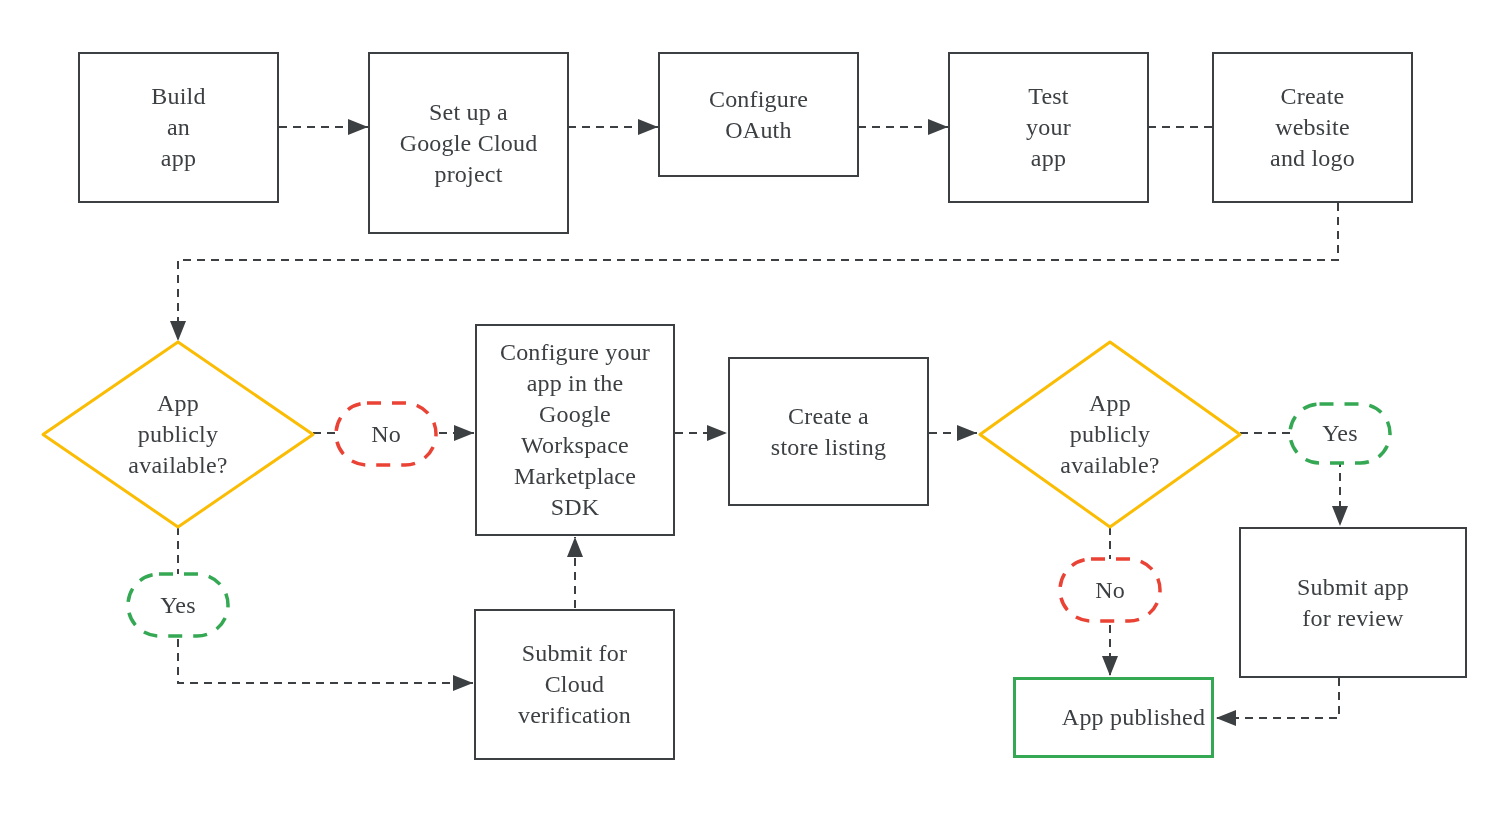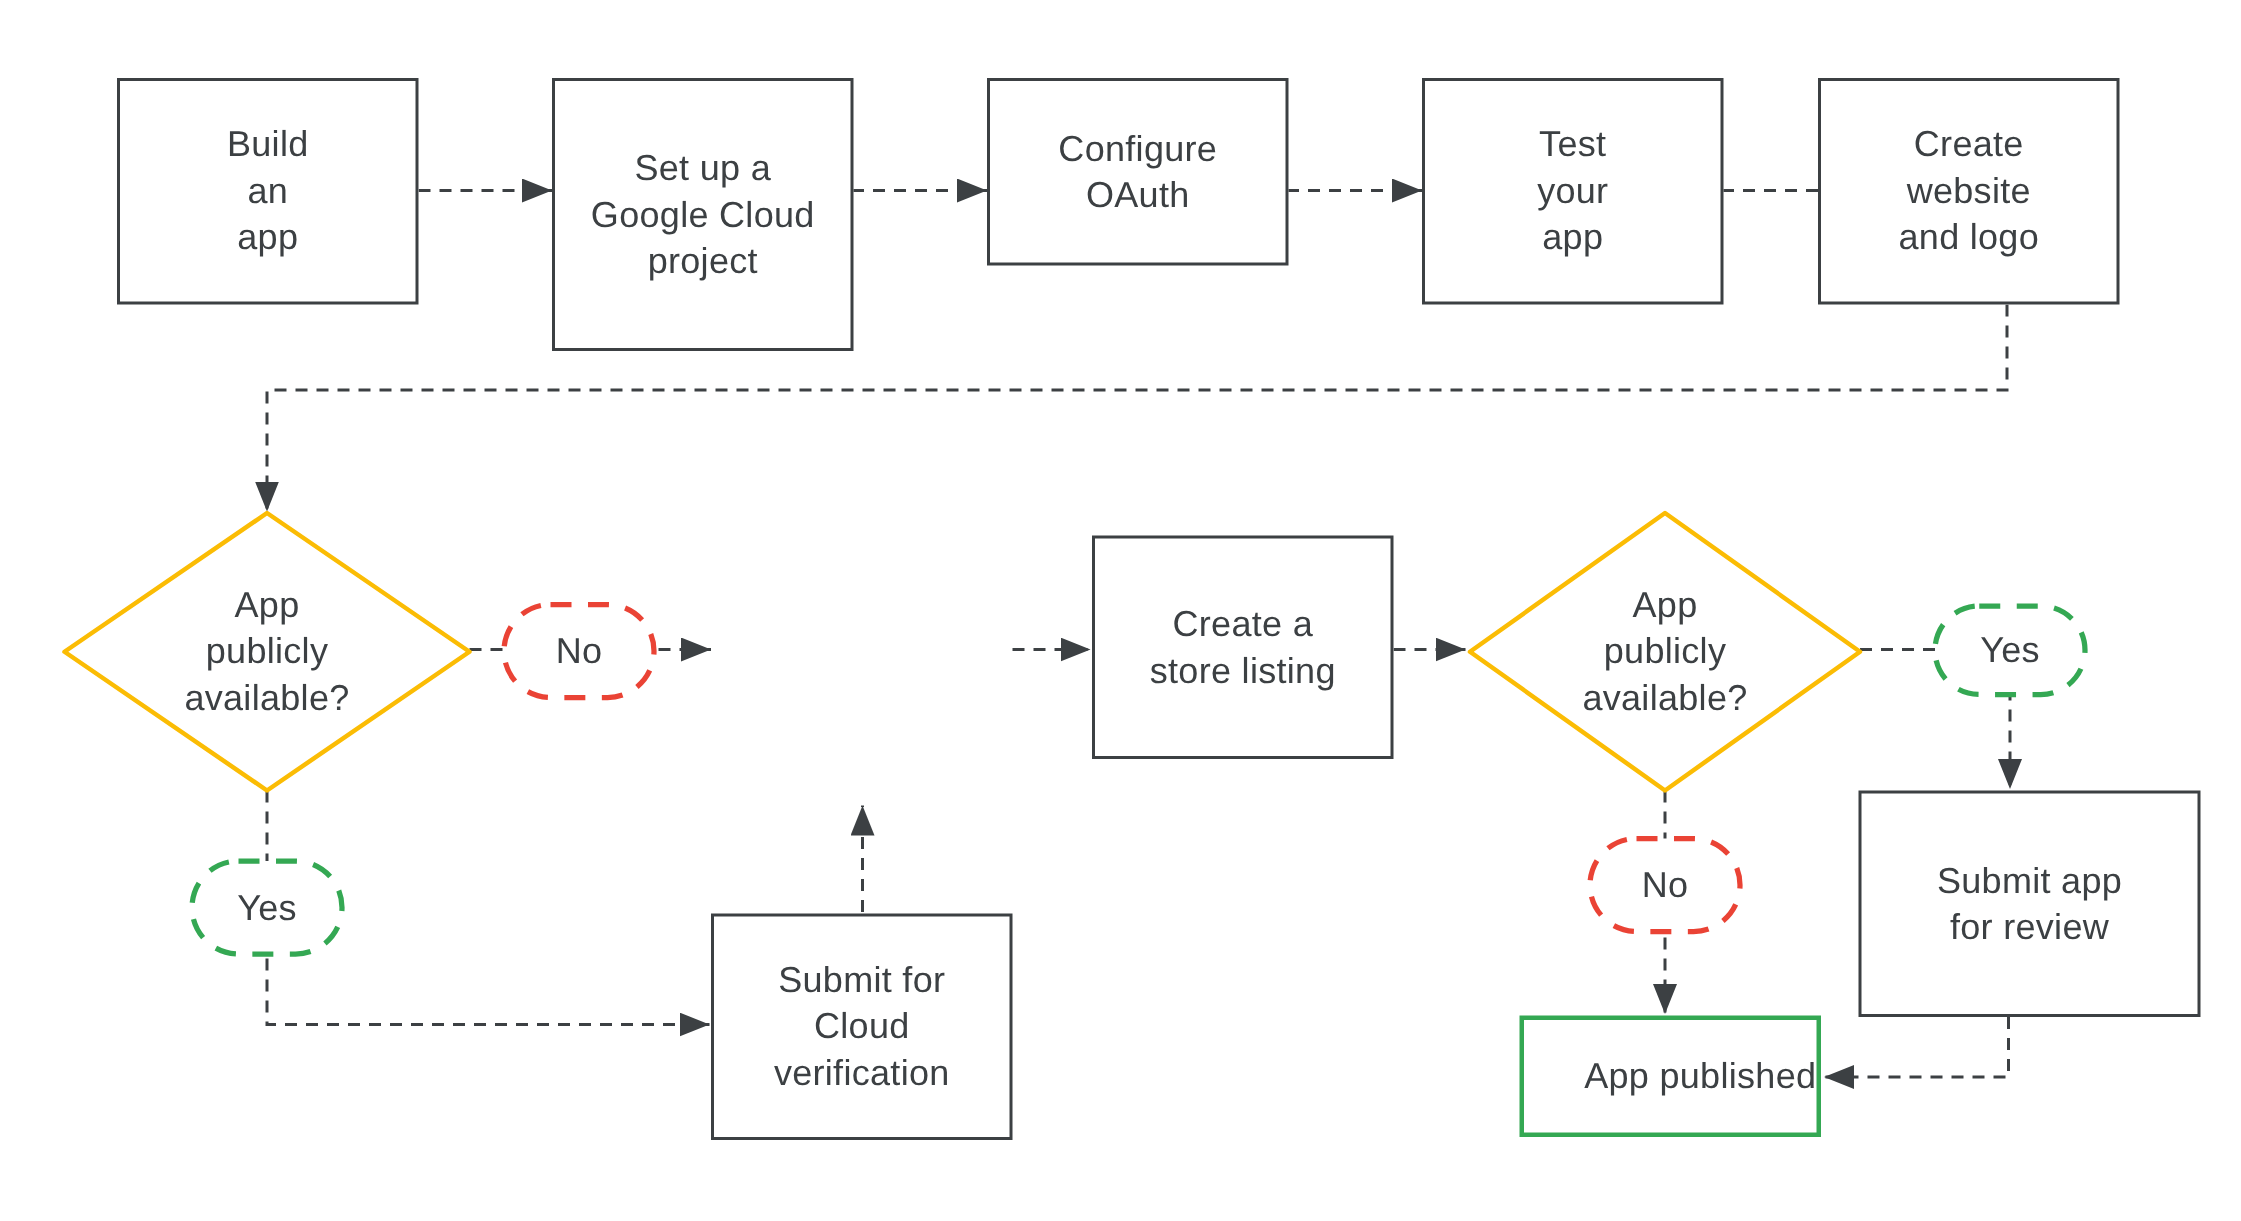--- a/index.html
+++ b/index.html
@@ -1,21 +1,21 @@
 <!DOCTYPE html>
 <html><head>
 <meta charset="utf-8">
 <style>
   html, body { margin: 0; padding: 0; background: #ffffff; }
   .canvas {
     position: relative;
     width: 1494px;
     height: 814px;
     background: #ffffff;
-    font-family: Liberation Sans, sans-serif;
+    font-family: Liberation Serif, serif;
     overflow: hidden;
   }
   .layer { position: absolute; left: 0; top: 0; }
   .node {
     position: absolute;
     box-sizing: border-box;
     display: flex;
     align-items: center;
     justify-content: center;
     text-align: center;
@@ -77,20 +77,26 @@
 your
 app</div>
   <div class="node box" style="left:1212px; top:52px; width:201px; height:151px">Create
 website
 and logo</div>
 
   <div class="node" style="left:78px; top:388px; width:200px; height:93px">App
 publicly
 available?</div>
   <div class="node" style="left:336px; top:403px; width:100px; height:62px">No</div>
+  <div class="node box" style="left:475px; top:324px; width:200px; height:212px">Configure your
+app in the
+Google
+Workspace
+Marketplace
+SDK</div>
   <div class="node box" style="left:728px; top:357px; width:201px; height:149px">Create a
 store listing</div>
   <div class="node" style="left:1010px; top:388px; width:200px; height:93px">App
 publicly
 available?</div>
   <div class="node" style="left:1290px; top:404px; width:100px; height:59px">Yes</div>
 
   <div class="node" style="left:128px; top:574px; width:100px; height:62px">Yes</div>
   <div class="node box" style="left:474px; top:609px; width:201px; height:151px">Submit for
 Cloud

